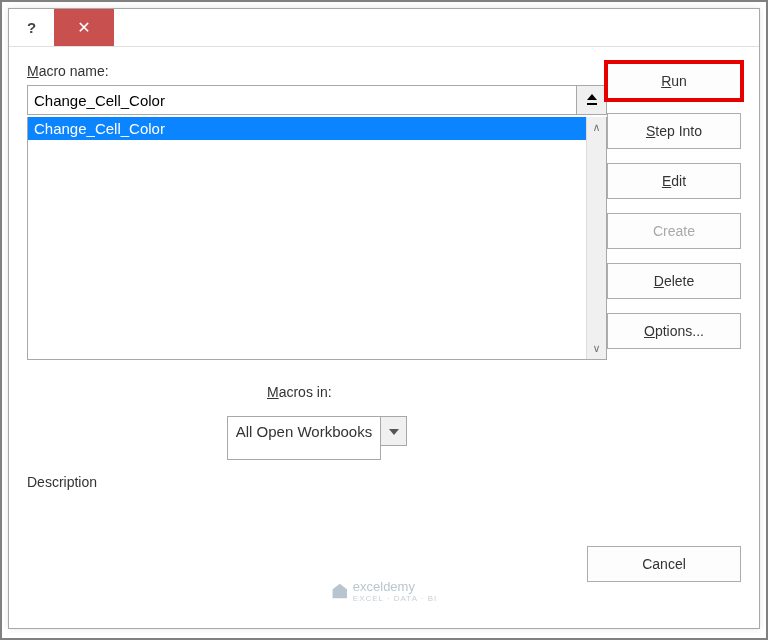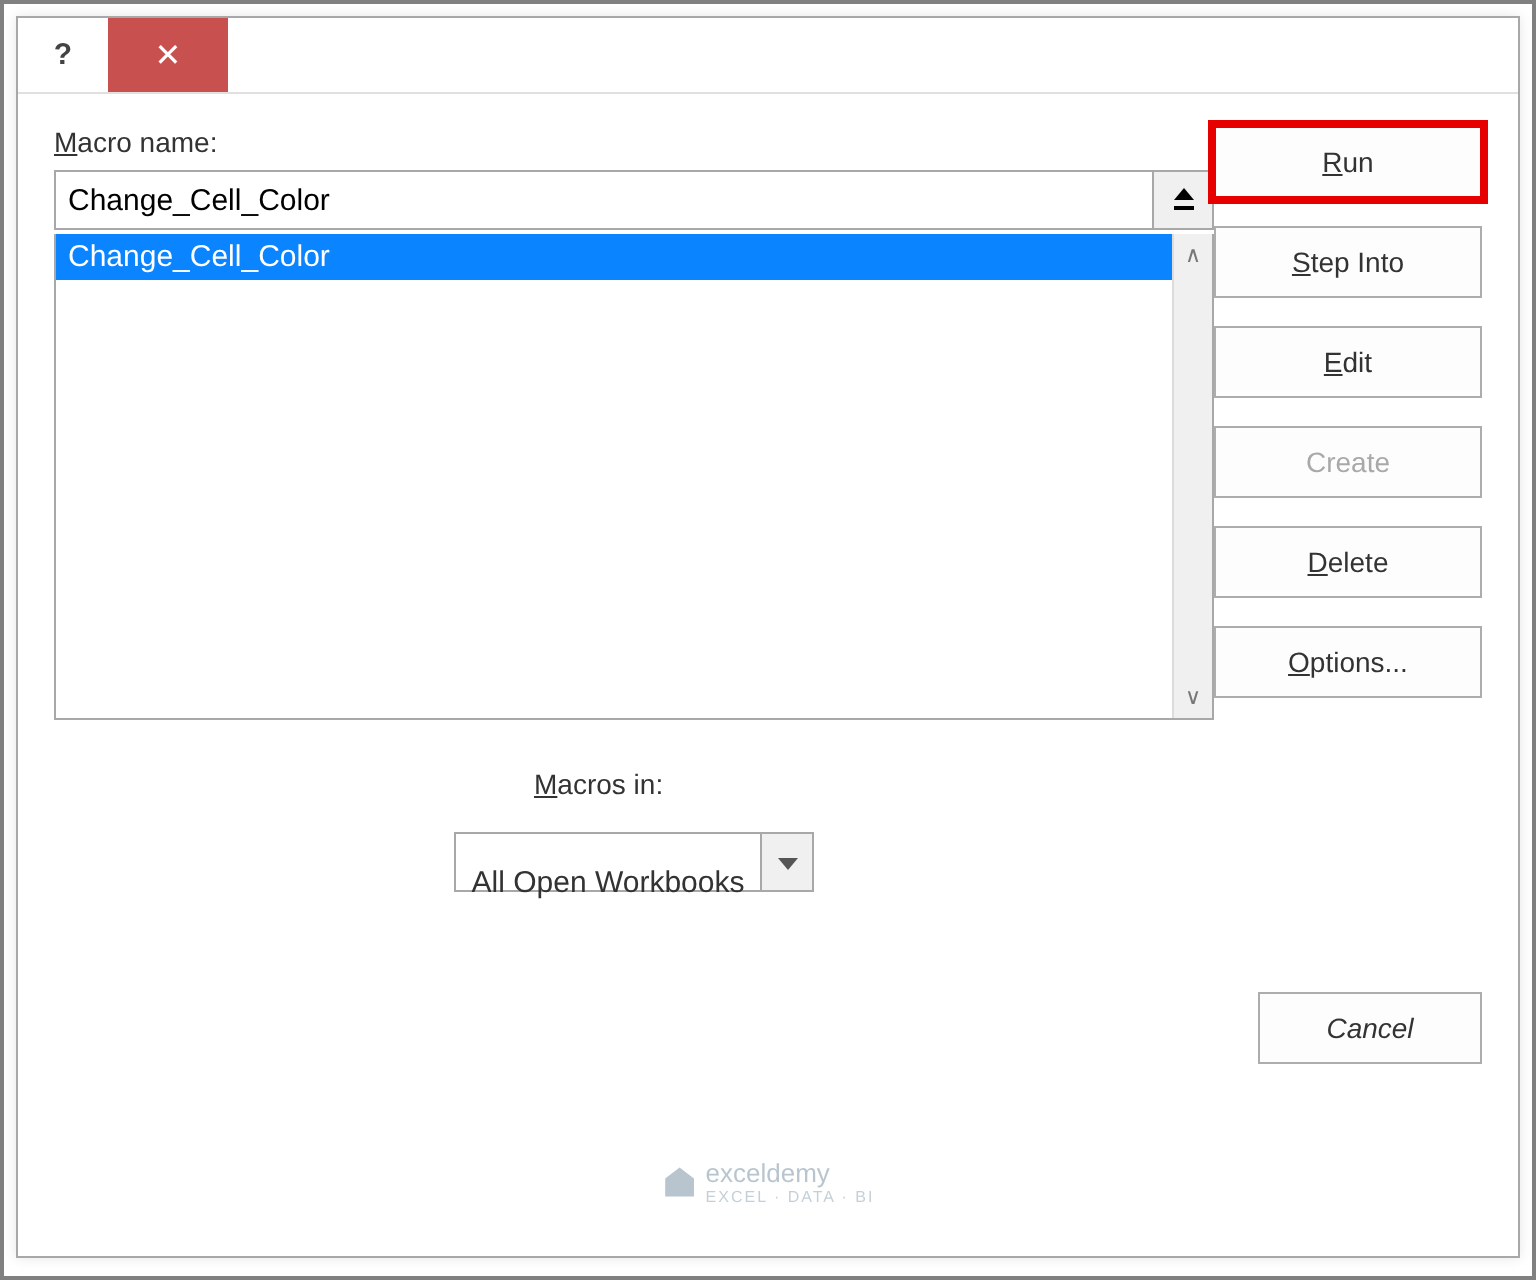--- a/index.html
+++ b/index.html
@@ -167,23 +167,23 @@
     flex-direction: column;
   }
   .macros-in-row .label { margin: 0; width: 100px; }
   .combo {
     flex: 1;
     display: flex;
     max-width: 450px;
   }
   .combo-input {
     flex: 1;
-    height: 30px;
-    border: 1px solid #a8a8a8;
-    padding: 12px 8px;
+    height: 44px;
+    border: 1px solid #a8a8a8;
+    padding: 2px 8px;
     font-size: 15px;
     background: #fff;
     line-height: 26px;
   }
   .combo-btn {
     width: 26px;
     height: 30px;
     border: 1px solid #a8a8a8;
     border-left: none;
     background: #f0f0f0;
@@ -193,21 +193,21 @@
     font-size: 12px;
     color: #555;
   }
   .desc-row { margin-top: 14px; }
   .bottom-row {
     display: flex;
     justify-content: flex-end;
     padding-top: 50px;
     align-items: flex-end;
   }
-  .bottom-row .btn { width: 112px; font-style: italic; }
+  .bottom-row .btn { width: 154px; }
   .watermark {
     position: absolute;
     bottom: 35px;
     left: 50%;
     transform: translateX(-50%);
     display: flex;
     align-items: center;
     gap: 4px;
     opacity: 0.6;
     font-size: 13px;
@@ -271,20 +271,23 @@
             <div class="combo-btn">
               <span>
                 <svg width="10" height="6" viewBox="0 0 10 6">
                       <path d="M0 0 L10 0 L5 6 Z" fill="#555"></path>
                     </svg>
               </span>
             </div>
           </div>
         </div>
 
+        <div class="desc-row">
+          <div class="label">Description</div>
+        </div>
       </div>
 
       <div class="right-col">
         <button class="btn run-highlight">
               <span class="underline">R</span>
               <span>un</span>
             </button>
         <button class="btn">
               <span class="underline">S</span>
               <span>tep Into</span>

